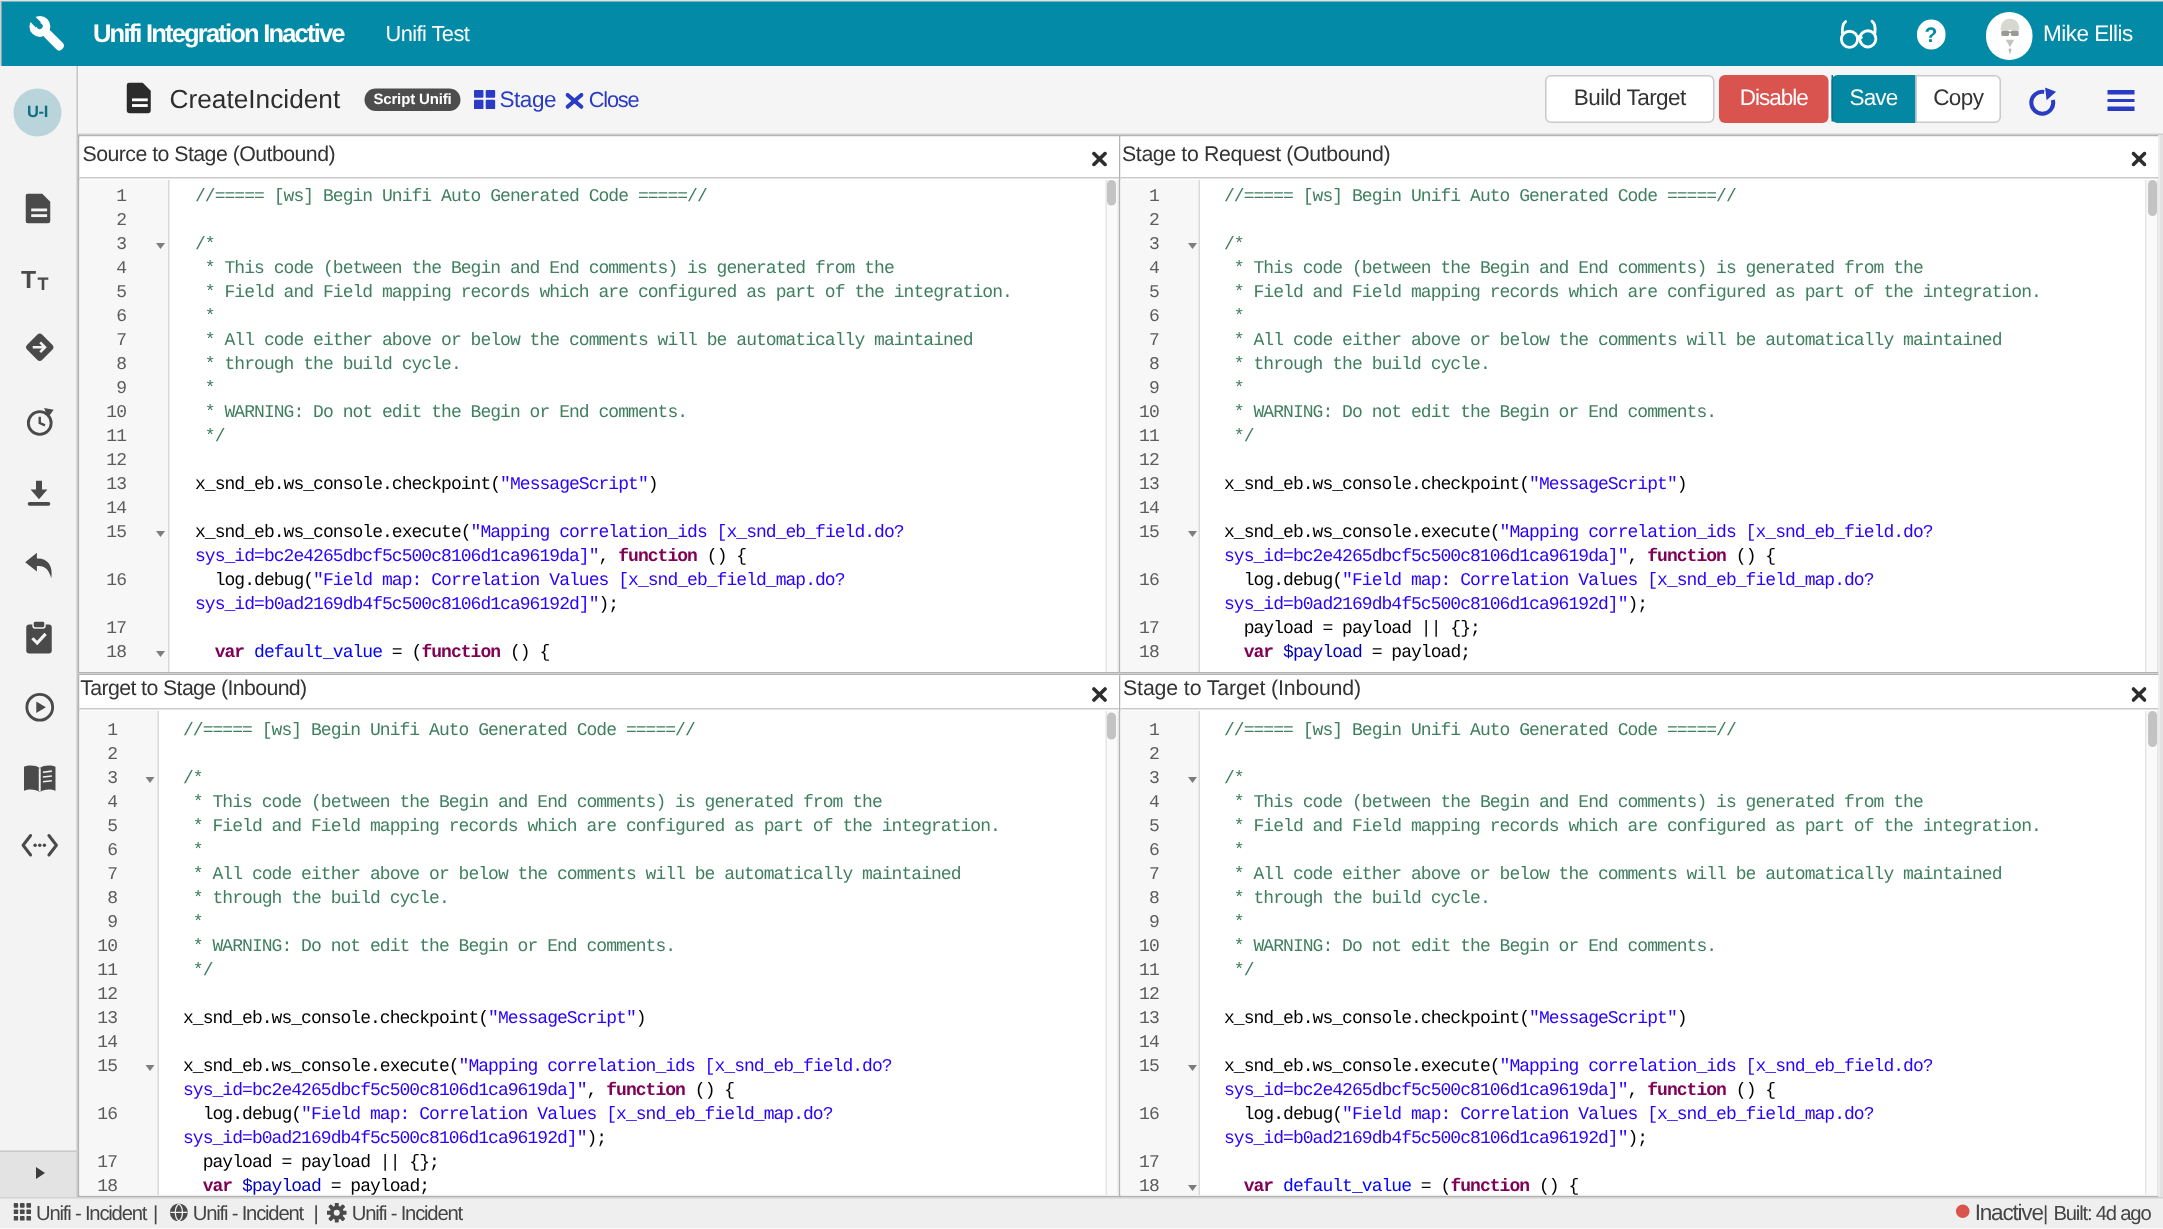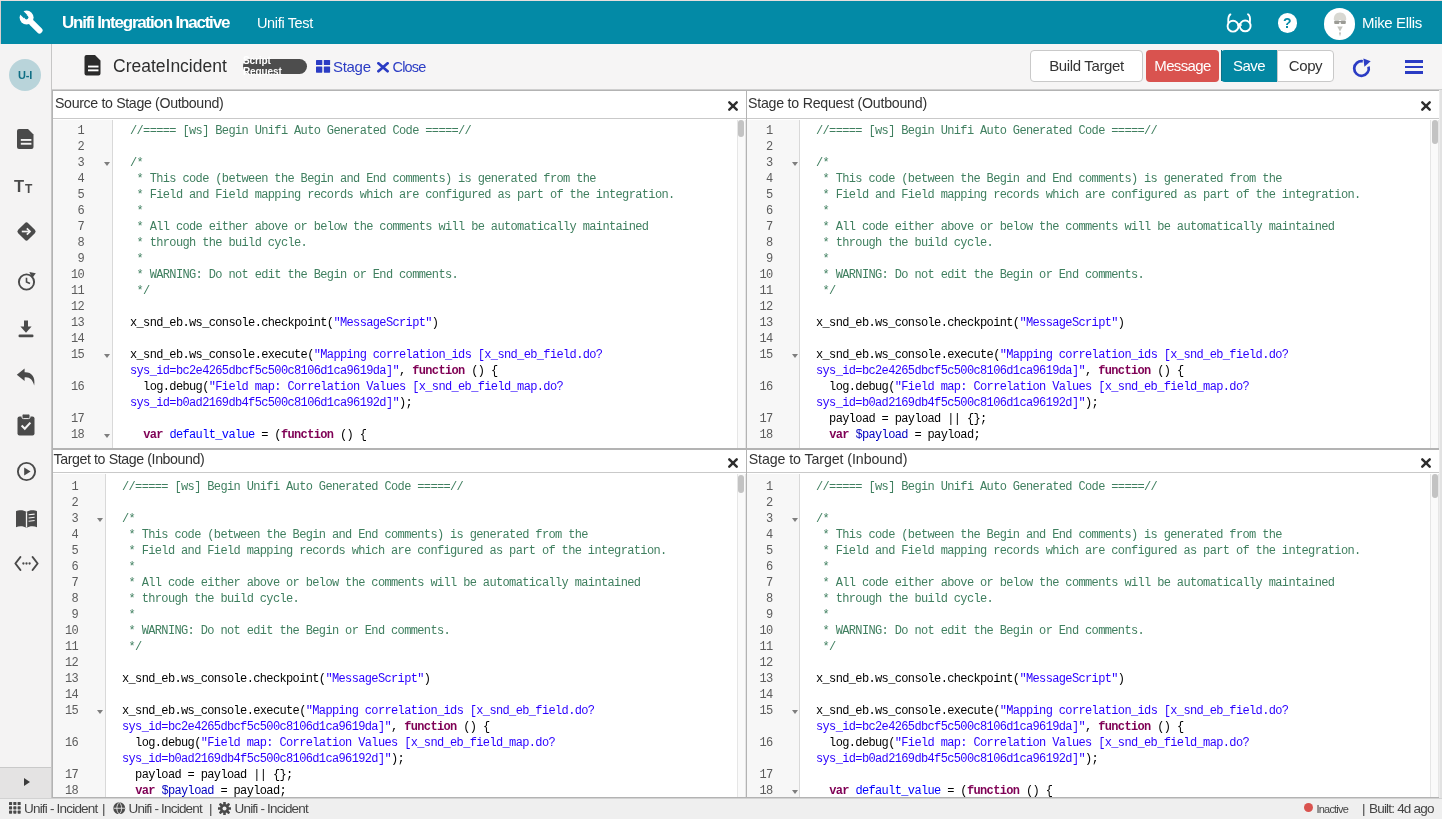--- a/index.html
+++ b/index.html
@@ -49,39 +49,39 @@
 <path d="M15 24.5 L16 28.5 L17 24.5 Z" fill="#b4b4ae"></path>
 </svg>
 <div class="a" style="left:1362px;top:1px;height:43px;display:flex;align-items:center;color:#fff;font-size:15px;letter-spacing:-0.35px">Mike Ellis</div>
 <div class="a" style="left:0;top:44px;width:1442px;height:46px;background:#f6f5f5;border-bottom:1px solid #cfcfcf"></div>
 <svg class="a" style="left:84px;top:55px" width="19" height="21" viewBox="0 0 19 21">
 <path d="M2.5 0 h8.5 l5.5 5.5 v13 a2 2 0 0 1 -2 2 h-12 a2 2 0 0 1 -2 -2 v-16.5 a2 2 0 0 1 2 -2 z" fill="#2b2b2b"></path>
 <rect x="4" y="10.6" width="10.5" height="1.9" fill="#fff"></rect>
 <rect x="4" y="14.4" width="10.5" height="1.9" fill="#fff"></rect>
 </svg>
 <div class="a" style="left:113px;top:44px;height:45px;display:flex;align-items:center;color:#2e2e2e;font-size:17.5px;letter-spacing:0px">CreateIncident</div>
-<div class="a" style="left:243px;top:58.5px;width:64px;height:15.5px;border-radius:8px;background:#4d4d4d;color:#fff;font-size:10px;font-weight:bold;display:flex;align-items:center;justify-content:center;letter-spacing:-0.1px">Script Request</div>
+<div class="a" style="left:243px;top:58.5px;width:64px;height:15.5px;border-radius:8px;background:#4d4d4d;color:#fff;font-size:10px;font-weight:bold;display:flex;align-items:center;justify-content:center;letter-spacing:-0.1px">Script Unifi</div>
 <svg class="a" style="left:315.8px;top:60px" width="15" height="13" viewBox="0 0 15 13">
 <g fill="#2b3cc4">
       <rect x="0" y="0" width="6.3" height="5.1" rx="0.6"></rect>
       <rect x="7.8" y="0" width="6.3" height="5.1" rx="0.6"></rect>
 <rect x="0" y="6.5" width="6.3" height="6.2" rx="0.6"></rect>
       <rect x="7.8" y="6.5" width="6.3" height="6.2" rx="0.6"></rect>
     </g>
   </svg>
 <div class="a" style="left:333px;top:44px;height:45px;display:flex;align-items:center;color:#2b3cc4;font-size:15px;letter-spacing:-0.3px">Stage</div>
 <svg class="a" style="left:377px;top:62.2px" width="12" height="10.5" viewBox="0 0 12 10.5">
 <g stroke="#2b3cc4" stroke-width="2.7" stroke-linecap="round">
 <line x1="1.4" y1="1.3" x2="10.6" y2="9.2"></line>
       <line x1="10.6" y1="1.3" x2="1.4" y2="9.2"></line>
     </g>
   </svg>
 <div class="a" style="left:392.5px;top:44px;height:45px;display:flex;align-items:center;color:#2b3cc4;font-size:14.5px;letter-spacing:-0.8px">Close</div>
 <div class="a" style="left:1030px;top:49.5px;width:113px;height:32px;background:#fff;color:#333;border:1px solid #c9c9c9;border-radius:4px;display:flex;align-items:center;justify-content:center;font-size:15px;letter-spacing:-0.35px">Build Target</div>
-<div class="a" style="left:1146px;top:49.5px;width:73px;height:32px;background:#d9534f;color:#fff;border:none;border-radius:4px;display:flex;align-items:center;justify-content:center;font-size:15px;letter-spacing:-0.65px">Message</div>
+<div class="a" style="left:1146px;top:49.5px;width:73px;height:32px;background:#d9534f;color:#fff;border:none;border-radius:4px;display:flex;align-items:center;justify-content:center;font-size:15px;letter-spacing:-0.65px">Disable</div>
 <div class="a" style="left:1221px;top:49.5px;width:56px;height:32px;background:#0387a2;color:#fff;border:none;border-radius:4px 0 0 4px;display:flex;align-items:center;justify-content:center;font-size:15px;letter-spacing:-0.55px">Save</div>
 <div class="a" style="left:1221px;top:50px;width:1px;height:31px;background:#0c7289"></div>
 <div class="a" style="left:1277px;top:49.5px;width:57px;height:32px;background:#fff;color:#333;border:1px solid #c9c9c9;border-radius:0 4px 4px 0;display:flex;align-items:center;justify-content:center;font-size:15px;letter-spacing:-0.4px">Copy</div>
 <svg class="a" style="left:1352px;top:57.5px" width="21" height="21" viewBox="0 0 21 21">
 <path d="M 16.55 8.61 A 7.3 7.3 0 1 1 10.77 3.31" fill="none" stroke="#2b3cc4" stroke-width="2.7"></path>
 <polygon points="11.4,0.4 18.7,3.2 12.4,8.8" fill="#2b3cc4"></polygon>
 </svg>
 <div class="a" style="left:1404.5px;top:60.4px;width:18.5px;height:2.9px;background:#2b3cc4"></div>
 <div class="a" style="left:1404.5px;top:65.6px;width:18.5px;height:2.9px;background:#2b3cc4"></div>
 <div class="a" style="left:1404.5px;top:70.8px;width:18.5px;height:2.9px;background:#2b3cc4"></div>
@@ -394,14 +394,14 @@
       <rect x="5.2" y="-0.4" width="2.6" height="3.4" rx="0.7" transform="rotate(180 6.5 6.5)"></rect>
       <rect x="5.2" y="-0.4" width="2.6" height="3.4" rx="0.7" transform="rotate(225 6.5 6.5)"></rect>
       <rect x="5.2" y="-0.4" width="2.6" height="3.4" rx="0.7" transform="rotate(270 6.5 6.5)"></rect>
       <rect x="5.2" y="-0.4" width="2.6" height="3.4" rx="0.7" transform="rotate(315 6.5 6.5)"></rect>
       <circle cx="6.5" cy="6.5" r="4.6"></circle>
     </g>
 <circle cx="6.5" cy="6.5" r="2" fill="#efefef"></circle>
   </svg>
 <div class="a" style="left:234.5px;top:798px;height:21px;display:flex;align-items:center;color:#454545;font-size:13.5px;letter-spacing:-0.8px">Unifi - Incident</div>
 <div class="a" style="left:1303.5px;top:803px;width:9px;height:9px;border-radius:50%;background:#d9534f"></div>
-<div class="a" style="left:1316.5px;top:798px;height:21px;display:flex;align-items:center;color:#454545;font-size:11px;letter-spacing:-0.8px">Inactive</div>
+<div class="a" style="left:1316.5px;top:798px;height:21px;display:flex;align-items:center;color:#454545;font-size:15px;letter-spacing:-0.8px">Inactive</div>
 <div class="a" style="left:1362px;top:798px;height:21px;display:flex;align-items:center;color:#454545;font-size:13.5px;letter-spacing:-0.8px">|</div>
 <div class="a" style="left:1369px;top:798px;height:21px;display:flex;align-items:center;color:#454545;font-size:13.5px;letter-spacing:-0.8px">Built: 4d ago</div>
 </body></html>

